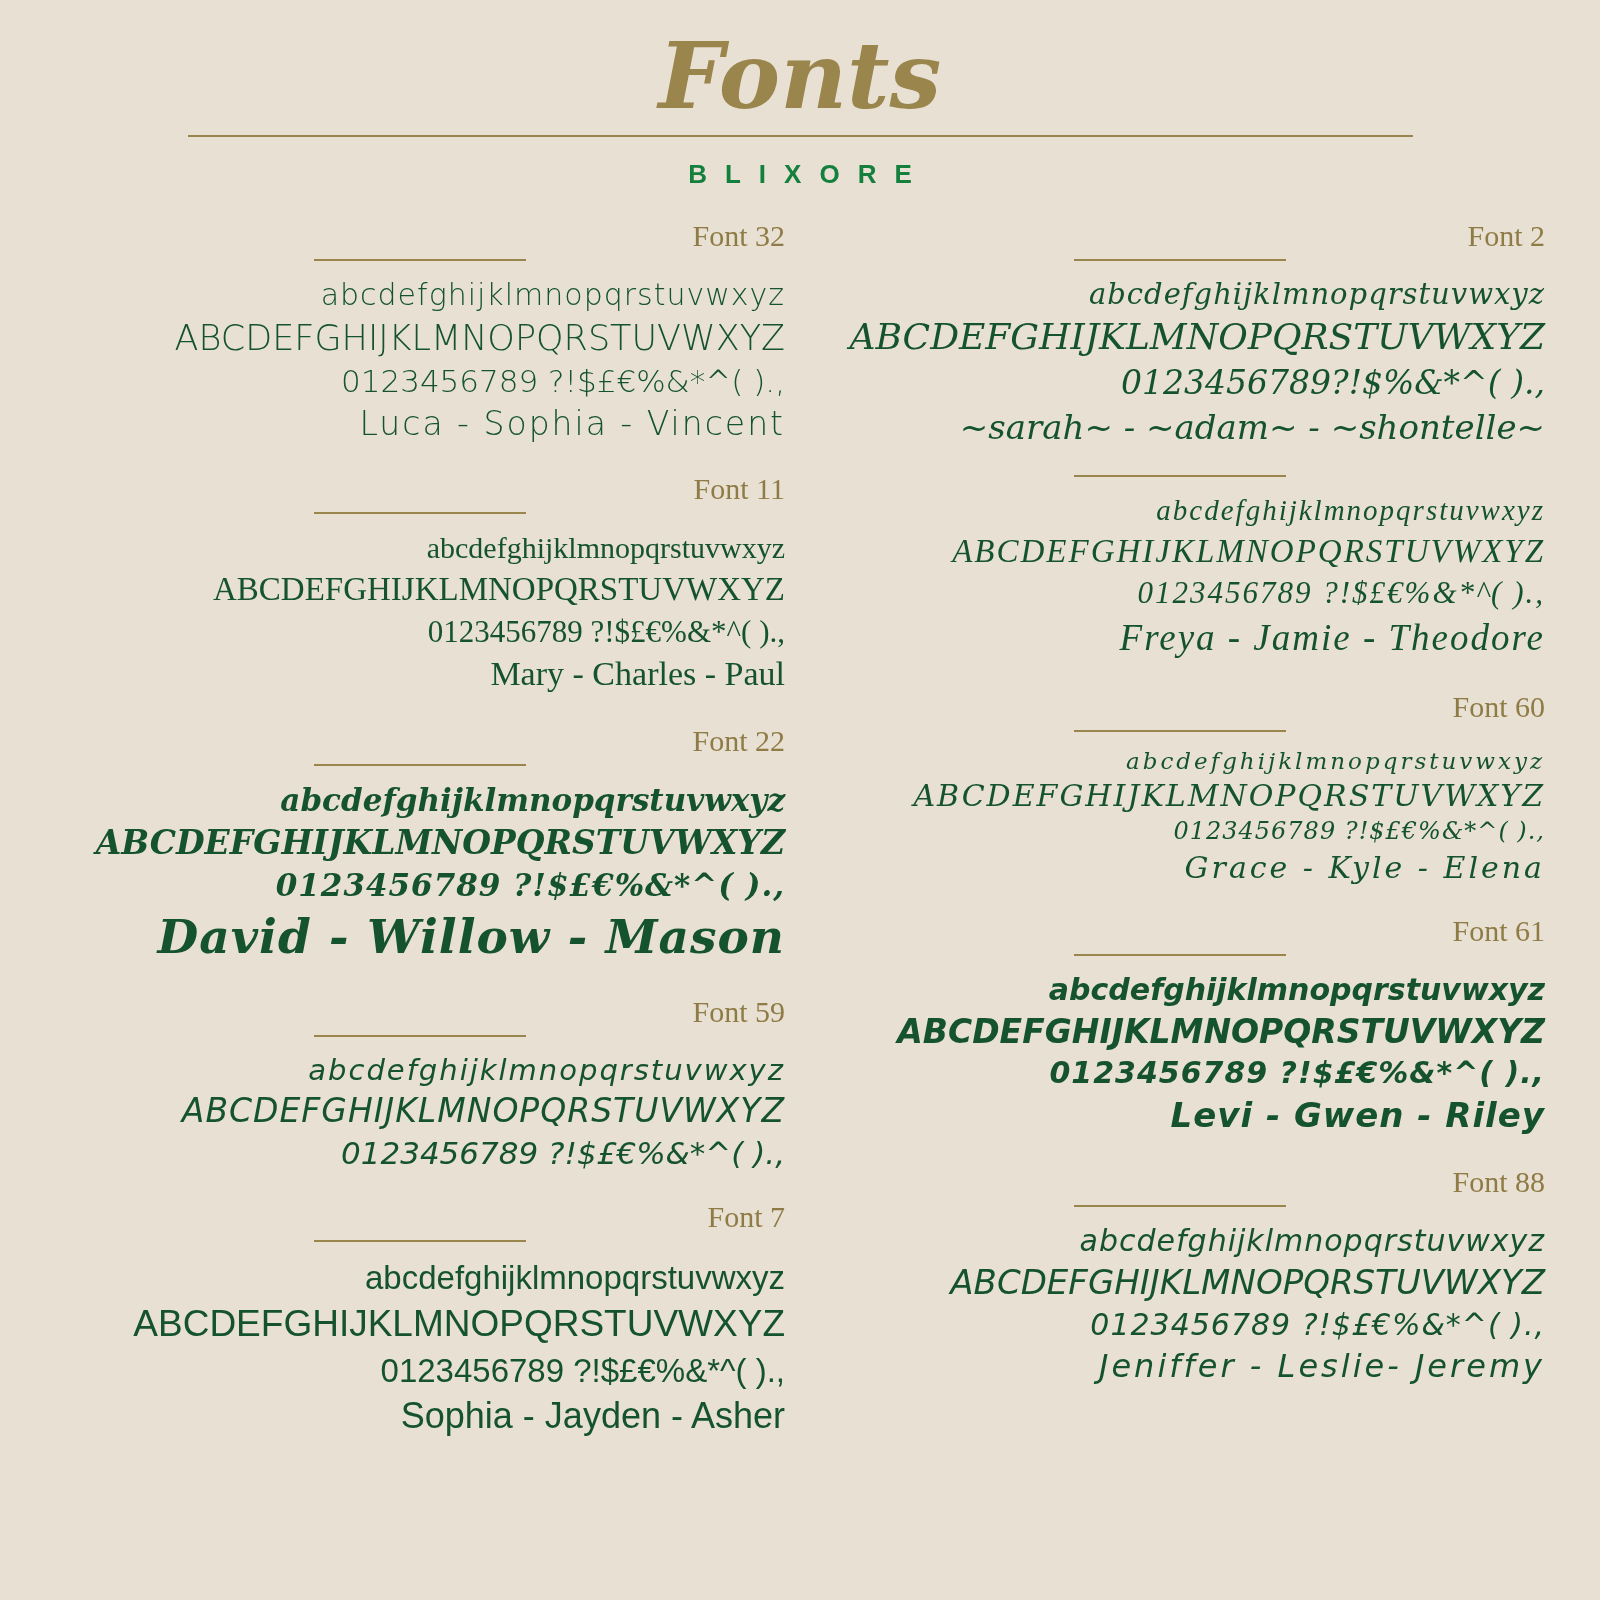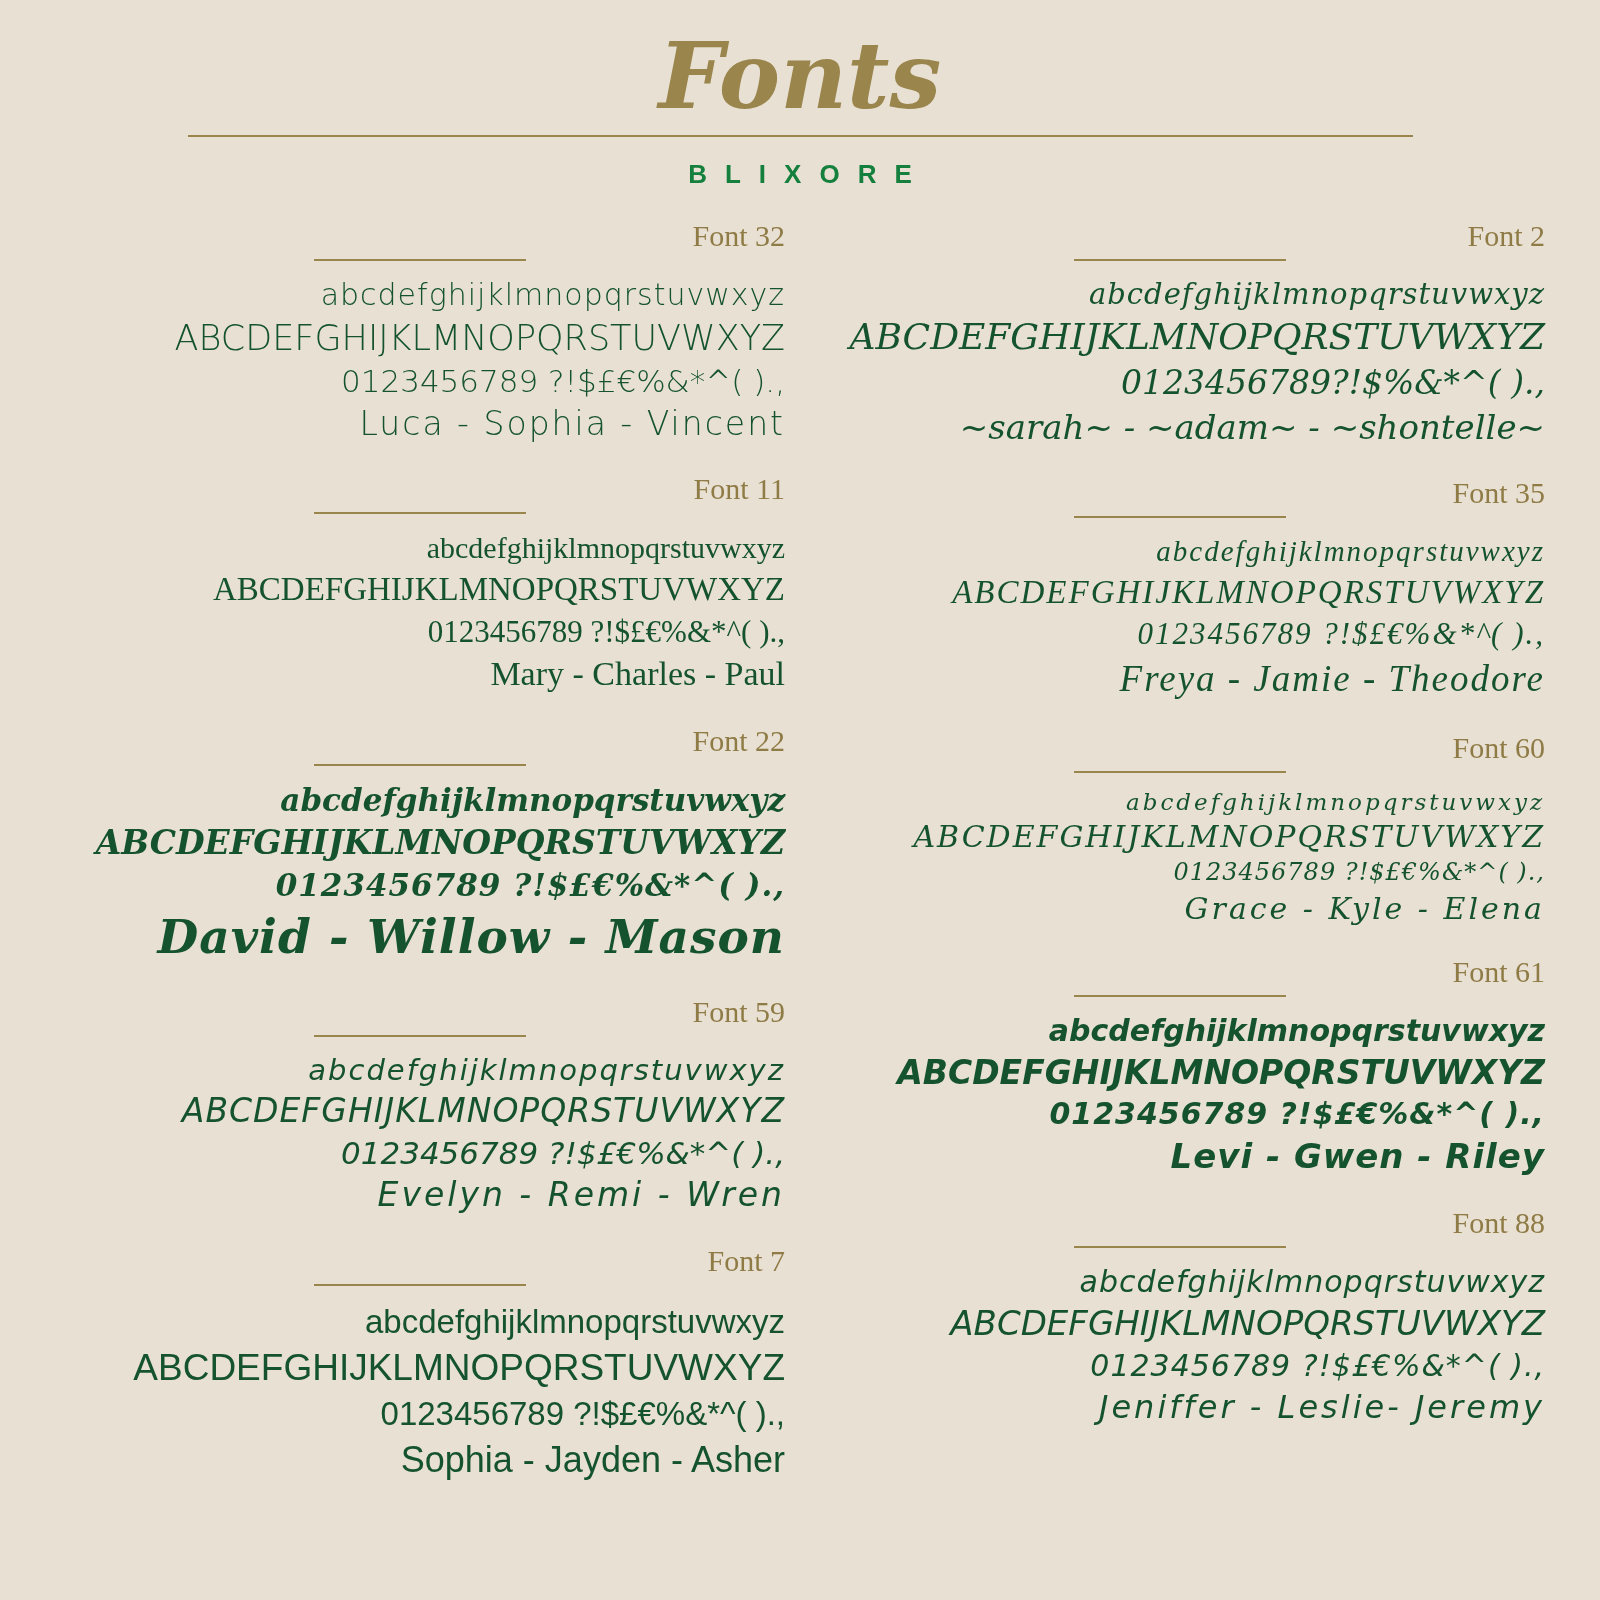--- a/index.html
+++ b/index.html
@@ -160,21 +160,20 @@
       <div class="line nums">0123456789 ?!$£€%&amp;*^( ).,</div>
       <div class="line names">David - Willow - Mason</div>
     </article>
 
     <article class="sample s-f59">
       <h2 class="sample-label">Font 59</h2>
       <div class="label-rule"></div>
       <div class="line lower">abcdefghijklmnopqrstuvwxyz</div>
       <div class="line upper">ABCDEFGHIJKLMNOPQRSTUVWXYZ</div>
       <div class="line nums">0123456789 ?!$£€%&amp;*^( ).,</div>
-      <div class="line names">Evelyn - Remi - Wren</div>
     </article>
 
     <article class="sample s-f7">
       <h2 class="sample-label">Font 7</h2>
       <div class="label-rule"></div>
       <div class="line lower">abcdefghijklmnopqrstuvwxyz</div>
       <div class="line upper">ABCDEFGHIJKLMNOPQRSTUVWXYZ</div>
       <div class="line nums">0123456789 ?!$£€%&amp;*^( ).,</div>
       <div class="line names">Sophia - Jayden - Asher</div>
     </article>
@@ -186,21 +185,20 @@
     <article class="sample s-f2">
       <h2 class="sample-label">Font 2</h2>
       <div class="label-rule"></div>
       <div class="line lower">abcdefghijklmnopqrstuvwxyz</div>
       <div class="line upper">ABCDEFGHIJKLMNOPQRSTUVWXYZ</div>
       <div class="line nums">0123456789?!$%&amp;*^( ).,</div>
       <div class="line names">~sarah~ - ~adam~ - ~shontelle~</div>
     </article>
 
     <article class="sample s-f35">
-      <h2 class="sample-label">Font 35</h2>
       <div class="label-rule"></div>
       <div class="line lower">abcdefghijklmnopqrstuvwxyz</div>
       <div class="line upper">ABCDEFGHIJKLMNOPQRSTUVWXYZ</div>
       <div class="line nums">0123456789 ?!$£€%&amp;*^( ).,</div>
       <div class="line names">Freya - Jamie - Theodore</div>
     </article>
 
     <article class="sample s-f60">
       <h2 class="sample-label">Font 60</h2>
       <div class="label-rule"></div>

